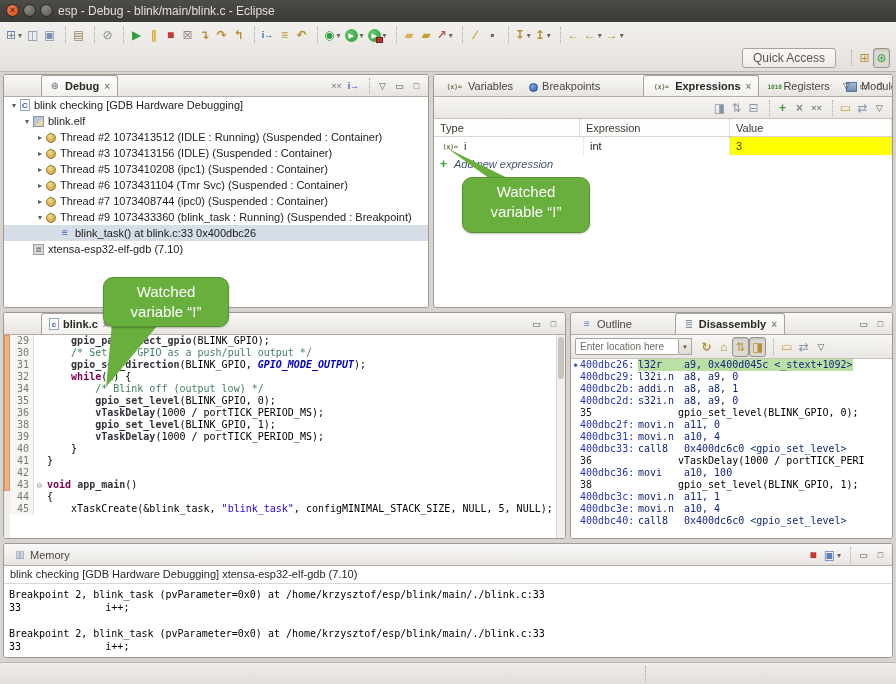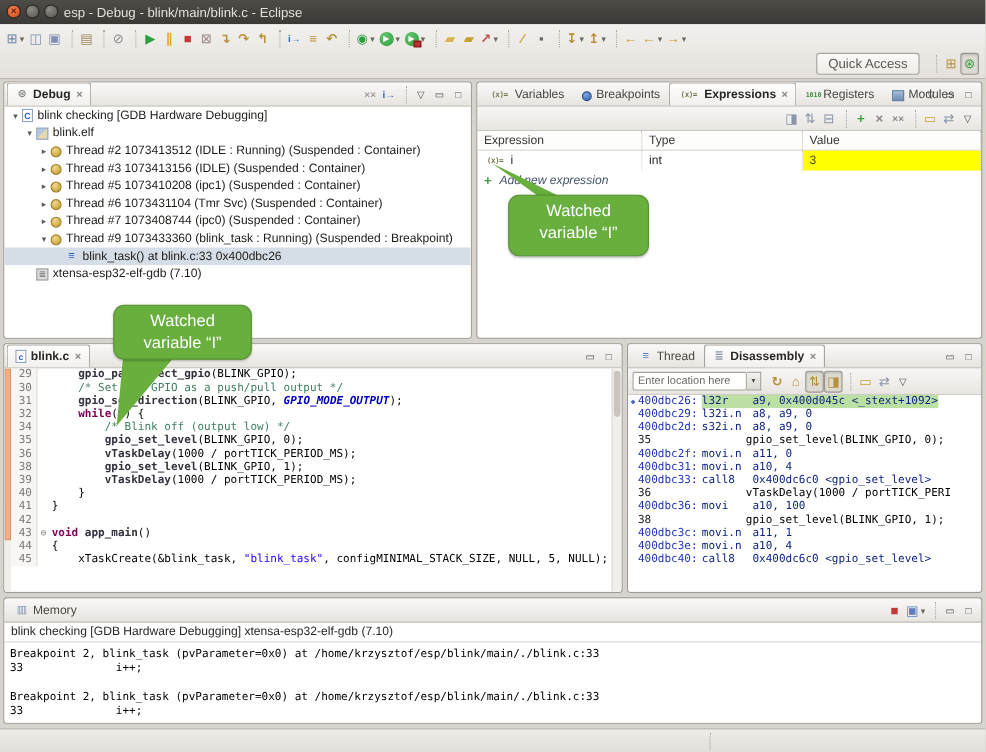--- a/index.html
+++ b/index.html
@@ -38,21 +38,21 @@
   .qa { border:1px solid #A7A39C; border-radius:3px; background:linear-gradient(#FBFAF9,#EFECE8);
     color:#5A564F; font-size:12px; padding:2px 10px; margin-right:8px; }
 
   
   .bench { position:absolute; left:0; top:72px; width:896px; height:590px; background:#D7D3CE; }
   .panel { position:absolute; background:#FFFFFF; border:1px solid #9E9A93; border-radius:3px; overflow:hidden; }
   .ptabs { position:relative; height:22px; background:linear-gradient(#FAF9F8,#E7E4E0);
     border-bottom:1px solid #B2AEA7; display:flex; align-items:flex-end; padding-left:2px; }
   .ptab { display:flex; align-items:center; height:21px; padding:0 7px; font-size:11px; color:#4A4741;
     border:1px solid transparent; border-bottom:none; border-radius:3px 3px 0 0; white-space:nowrap; }
-  .ptab.active { background:linear-gradient(#FEFEFE,#F2F0ED); border-color:#A8A49D; font-weight:bold; color:#2A2824; }
+  .ptab.active { background:linear-gradient(#FEFEFE,#F2F0ED); border-color:#A8A49D; font-weight:bold; color:#2A2824;margin-left:35px; }
   .tlbl { white-space:nowrap; }
   .tx { margin-left:5px; color:#8A867F; font-size:10px; font-weight:bold; }
   .pright { position:absolute; right:3px; top:0; height:22px; display:flex; align-items:center; }
   .tico { display:inline-block; width:12px; height:12px; line-height:12px; text-align:center;
     margin-right:4px; font-size:10px; flex:none; }
 
   
   [data-name="variables-icon"], [data-name="expressions-icon"] { width:20px; }
   [data-name="variables-icon"]::after, [data-name="expressions-icon"]::after {
     content:"(x)="; font:bold 7px/12px "DejaVu Sans Mono",monospace; color:#7A7A52; letter-spacing:-0.5px; }
@@ -441,22 +441,22 @@
             <span class="tbg" style="color: rgb(200, 160, 48);">▭</span>
           </span>
           <span class="tbi" data-name="layout-menu-icon">
             <span class="tbg" style="color: rgb(138, 148, 168);">⇄</span>
           </span>
           <span class="tbi" data-name="view-menu-icon">
             <span class="tbg sm" style="color: rgb(85, 85, 85);">▽</span>
           </span>
         </div>
       <div class="thead" data-name="expressions-table-header" id="expr-head">
+          <span class="hc c2" data-name="column-header">Type</span>
           <span class="hc c1" data-name="column-header">Expression</span>
-          <span class="hc c2" data-name="column-header">Type</span>
           <span class="hc c3" data-name="column-header">Value</span>
         </div>
       <div id="expr-rows">
           <div class="erow" data-name="expression-row">
             <span class="ec c1">
               <span class="tico" data-name="variables-icon"></span>
               <span data-name="expression-name">i</span>
             </span>
             <span class="ec c2" data-name="expression-type">int</span>
             <span class="ec c3 val" data-name="expression-value" style="background: rgb(255, 255, 0);">3</span>
@@ -512,21 +512,21 @@
             <div class="vsbthumb" data-name="scrollbar-thumb"></div>
           </div>
       </div>
     </div>
 
     <div class="panel" data-name="disassembly-view" style="left:570px;top:240px;width:323px;height:227px;">
       <div class="ptabs" data-name="disassembly-tabbar">
         <span id="dis-tabs" style="display:flex;">
             <div class="ptab" data-name="tab-outline">
               <span class="tico" data-name="outline-icon"></span>
-              <span class="tlbl" data-name="tab-label">Thread</span>
+              <span class="tlbl" data-name="tab-label">Outline</span>
             </div>
             <div class="ptab active" data-name="tab-disassembly">
               <span class="tico" data-name="disassembly-icon"></span>
               <span class="tlbl" data-name="tab-label">Disassembly</span>
               <span class="tx" data-name="tab-close-icon">×</span>
             </div>
           </span>
         <span class="pright" id="dis-minmax">
             <span class="tbi" data-name="minimize-view-icon">
               <span class="tbg sm" style="color: rgb(85, 85, 85);">▭</span>
@@ -560,20 +560,21 @@
               <span class="tbg" style="color: rgb(138, 148, 168);">⇄</span>
             </span>
             <span class="tbi" data-name="view-menu-icon">
               <span class="tbg sm" style="color: rgb(85, 85, 85);">▽</span>
             </span>
           </span>
       </div>
       <div class="disbody" data-name="disassembly-listing" id="dis-lines">
           <div class="dr cur" data-name="disassembly-line"><span class="dmk" data-name="current-instruction-icon">◆</span><span class="da" data-name="instruction-address">400dbc26:</span><span class="ihl"><span class="dm" data-name="instruction-mnemonic">l32r</span><span class="do" data-name="instruction-operands">a9, 0x400d045c &lt;_stext+1092&gt;</span></span></div>
           <div class="dr" data-name="disassembly-line"><span class="dmk" data-name="marker-spacer"></span><span class="da" data-name="instruction-address">400dbc29:</span><span class="ihl"><span class="dm" data-name="instruction-mnemonic">l32i.n</span><span class="do" data-name="instruction-operands">a8, a9, 0</span></span></div>
+          <div class="dr" data-name="disassembly-line"><span class="dmk" data-name="marker-spacer"></span><span class="da" data-name="instruction-address">400dbc2b:</span><span class="ihl"><span class="dm" data-name="instruction-mnemonic">addi.n</span><span class="do" data-name="instruction-operands">a8, a8, 1</span></span></div>
           <div class="dr" data-name="disassembly-line"><span class="dmk" data-name="marker-spacer"></span><span class="da" data-name="instruction-address">400dbc2d:</span><span class="ihl"><span class="dm" data-name="instruction-mnemonic">s32i.n</span><span class="do" data-name="instruction-operands">a8, a9, 0</span></span></div>
           <div class="dr" data-name="disassembly-line"><span class="dmk" data-name="marker-spacer"></span><span class="da dn" data-name="source-line-number">35</span><span class="dsrc" data-name="source-line-text">gpio_set_level(BLINK_GPIO, 0);</span></div>
           <div class="dr" data-name="disassembly-line"><span class="dmk" data-name="marker-spacer"></span><span class="da" data-name="instruction-address">400dbc2f:</span><span class="ihl"><span class="dm" data-name="instruction-mnemonic">movi.n</span><span class="do" data-name="instruction-operands">a11, 0</span></span></div>
           <div class="dr" data-name="disassembly-line"><span class="dmk" data-name="marker-spacer"></span><span class="da" data-name="instruction-address">400dbc31:</span><span class="ihl"><span class="dm" data-name="instruction-mnemonic">movi.n</span><span class="do" data-name="instruction-operands">a10, 4</span></span></div>
           <div class="dr" data-name="disassembly-line"><span class="dmk" data-name="marker-spacer"></span><span class="da" data-name="instruction-address">400dbc33:</span><span class="ihl"><span class="dm" data-name="instruction-mnemonic">call8</span><span class="do" data-name="instruction-operands">0x400dc6c0 &lt;gpio_set_level&gt;</span></span></div>
           <div class="dr" data-name="disassembly-line"><span class="dmk" data-name="marker-spacer"></span><span class="da dn" data-name="source-line-number">36</span><span class="dsrc" data-name="source-line-text">vTaskDelay(1000 / portTICK_PERI</span></div>
           <div class="dr" data-name="disassembly-line"><span class="dmk" data-name="marker-spacer"></span><span class="da" data-name="instruction-address">400dbc36:</span><span class="ihl"><span class="dm" data-name="instruction-mnemonic">movi</span><span class="do" data-name="instruction-operands">a10, 100</span></span></div>
           <div class="dr" data-name="disassembly-line"><span class="dmk" data-name="marker-spacer"></span><span class="da dn" data-name="source-line-number">38</span><span class="dsrc" data-name="source-line-text">gpio_set_level(BLINK_GPIO, 1);</span></div>
           <div class="dr" data-name="disassembly-line"><span class="dmk" data-name="marker-spacer"></span><span class="da" data-name="instruction-address">400dbc3c:</span><span class="ihl"><span class="dm" data-name="instruction-mnemonic">movi.n</span><span class="do" data-name="instruction-operands">a11, 1</span></span></div>
           <div class="dr" data-name="disassembly-line"><span class="dmk" data-name="marker-spacer"></span><span class="da" data-name="instruction-address">400dbc3e:</span><span class="ihl"><span class="dm" data-name="instruction-mnemonic">movi.n</span><span class="do" data-name="instruction-operands">a10, 4</span></span></div>

